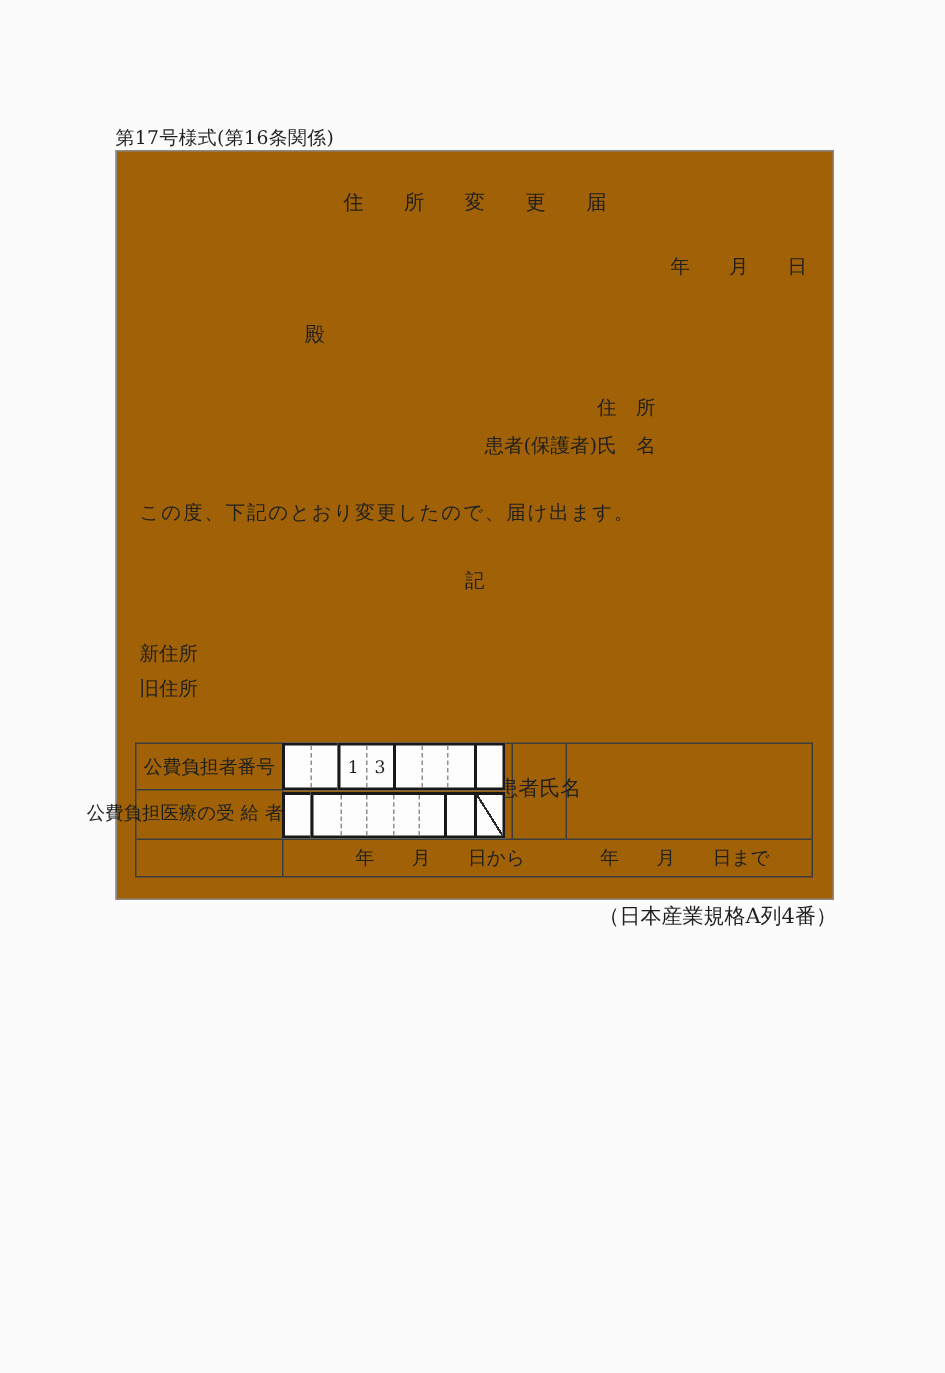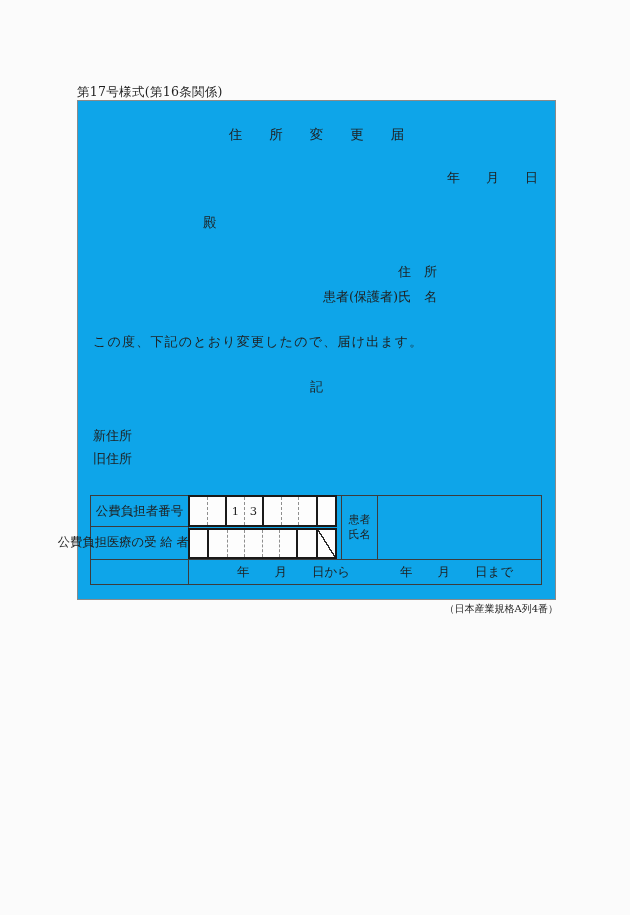--- a/index.html
+++ b/index.html
@@ -16,21 +16,21 @@
   .form-number-label {
     left: 77px; top: 84px;
     font-size: 12.5px;
     letter-spacing: 0.3px;
   }
 
   .form-box {
     left: 77px; top: 100px;
     width: 477px; height: 498px;
     border: 1px solid #8a8a8a;
-    background: #0ea5e9;
+    background: #a16207;
   }
 
   .form-title {
     top: 25px; left: 0; width: 100%;
     text-align: center;
     font-size: 13.5px;
     white-space: pre;
   }
   .date-line {
     top: 68px; right: 17px;
@@ -83,21 +83,21 @@
   .cell-label {
     position: absolute;
     display: flex; align-items: center; justify-content: center;
     text-align: center;
     white-space: pre;
   }
   .payer-label     { left: 0; top: 0;  width: 97px; height: 30px; text-align: center; }
   .recipient-label { left: 0; top: 31px; width: 97px; height: 32px; line-height: 1.28; font-size: 12.3px; }
   .validity-label  { left: 0; top: 64px; width: 97px; height: 25px; }
   .patient-cell    { left: 251px; top: 0; width: 35px; height: 63px;
-                     flex-direction: column; line-height: 1.35; font-size: 11px; }
+                     flex-direction: row; line-height: 1.35; font-size: 14px; font-family: Liberation Mono, monospace; }
   .validity-value  {
     position: absolute; left: 98px; top: 64px; right: 0; height: 25px;
     display: flex; align-items: center;
     padding-left: 48px; white-space: pre; font-size: 12.5px;
   }
 
   
   .strip { position: absolute; display: flex; align-items: stretch; }
   .payer-strip     { left: 97px; top: -1px; height: 32px; }
   .recipient-strip { left: 97px; top: 32px; height: 31px; }
@@ -115,21 +115,21 @@
   }
   .digit-cell.dashed { border-left: 1px dashed #8f8f8f; }
   .digit-cell.slash {
     background-image: linear-gradient(to right top,
       transparent calc(50% - 0.7px), #2a2a2a calc(50% - 0.7px),
       #2a2a2a calc(50% + 0.7px), transparent calc(50% + 0.7px));
   }
 
   .jis-note {
     top: 602px; right: 72px;
-    font-size: 10px;
+    font-size: 14px;
   }
 </style>
 </head>
 <body>
 
 <div class="abs form-number-label">第17号様式(第16条関係)</div>
 
 <div class="abs form-box">
 
   <div class="abs form-title">住　　所　　変　　更　　届</div>

